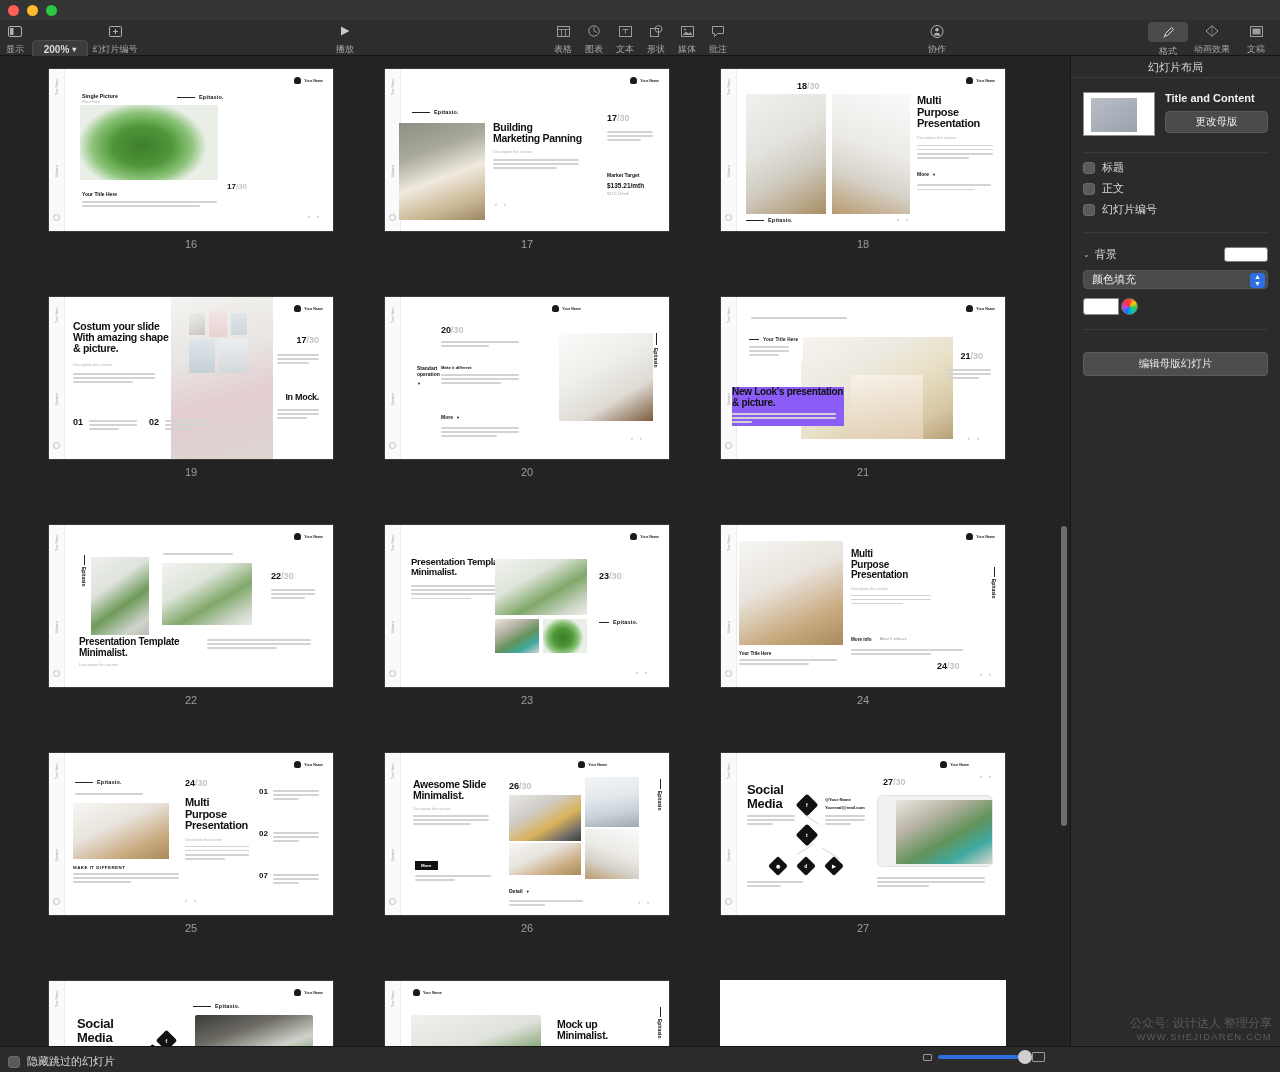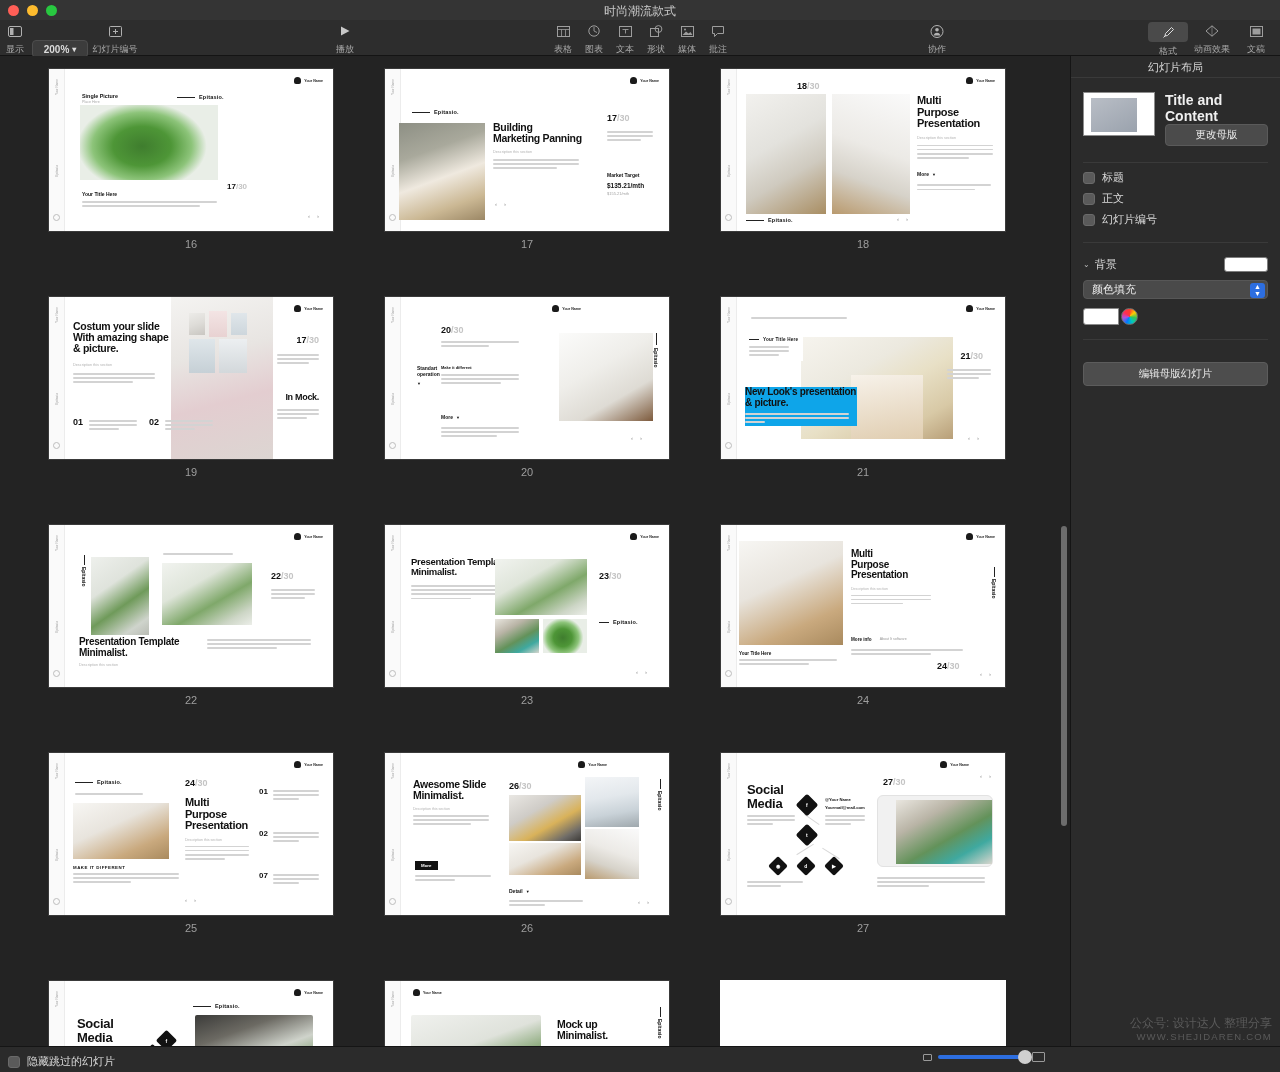--- a/index.html
+++ b/index.html
@@ -203,21 +203,21 @@
   }
   .master-row { display: flex; gap: 10px; padding: 14px 12px 12px 12px; align-items: flex-start; }
   .master-thumb {
     width: 72px; height: 44px; background: #fff; border: 1px solid #8d8d8d;
     position: relative; flex: none;
   }
   .master-thumb .inner {
     position: absolute; left: 7px; top: 5px; width: 46px; height: 34px;
     background: linear-gradient(150deg,#b9bec6,#9aa2ad);
   }
-  .master-name { font-size: 14px; font-weight: bold; color: #f0f0f0; }
+  .master-name { font-size: 11px; font-weight: bold; color: #f0f0f0; margin-bottom: 7px; }
   .btn {
     background: #4b4b4b; border: 1px solid #5a5a5a; border-radius: 4px;
     color: #e8e8e8; font-size: 10.5px; text-align: center;
     padding: 3px 0; width: 100%;
   }
   .insp-sep { height: 1px; background: #3a3a3a; margin: 4px 12px; }
   .sec-head { font-size: 11px; color: #e2e2e2; padding: 10px 12px 6px 12px; }
   .chk-row { display: flex; align-items: center; gap: 7px; padding: 3px 12px; }
   .chk {
     width: 12px; height: 12px; background: #5a5a5a;
@@ -293,21 +293,20 @@
 </style>
 </head>
 <body>
 
 <div class="titlebar">
   <div class="traffic">
     <div class="dot red"></div>
     <div class="dot yellow"></div>
     <div class="dot green"></div>
   </div>
-  <div class="doc-title">时尚潮流款式</div>
 </div>
 
 <div class="toolbar">
 
   <div class="tb-item" style="left:-8px">
     <div class="tb-ico">
       <svg width="14" height="11" viewBox="0 0 14 11">
           <rect x="0.5" y="0.5" width="13" height="10" rx="1.5" fill="none" stroke="#b0b0b0"></rect>
           <rect x="2" y="2" width="3.5" height="7" fill="#b0b0b0"></rect>
         </svg>
@@ -720,21 +719,21 @@
             <div class="brandline">
                 <div class="ln" style="width:10px"></div>
                 <div class="bn" style="font-size:4.6px">Your Title Here</div>
               </div>
             <div class="lorem" style="margin-top:4px;width:40px">
                 <div></div>
                 <div></div>
                 <div style="width:30px"></div>
               </div>
           </div>
-          <div style="position:absolute;left:24px;top:90px;width:112px;background:#0ea5e9">
+          <div style="position:absolute;left:11px;top:90px;width:112px;background:#8b5cf6">
             <div class="h-big" style="font-size:10px;white-space:pre-line">New Look's presentation
 &amp; picture.</div>
             <div class="lorem" style="margin-top:5px;width:104px">
                 <div></div>
                 <div></div>
                 <div style="width:20px"></div>
               </div>
           </div>
           <div class="pagenum" style="position:absolute;right:22px;top:54px;font-size:9px">
             <span>21</span><span class="of">/30</span>

